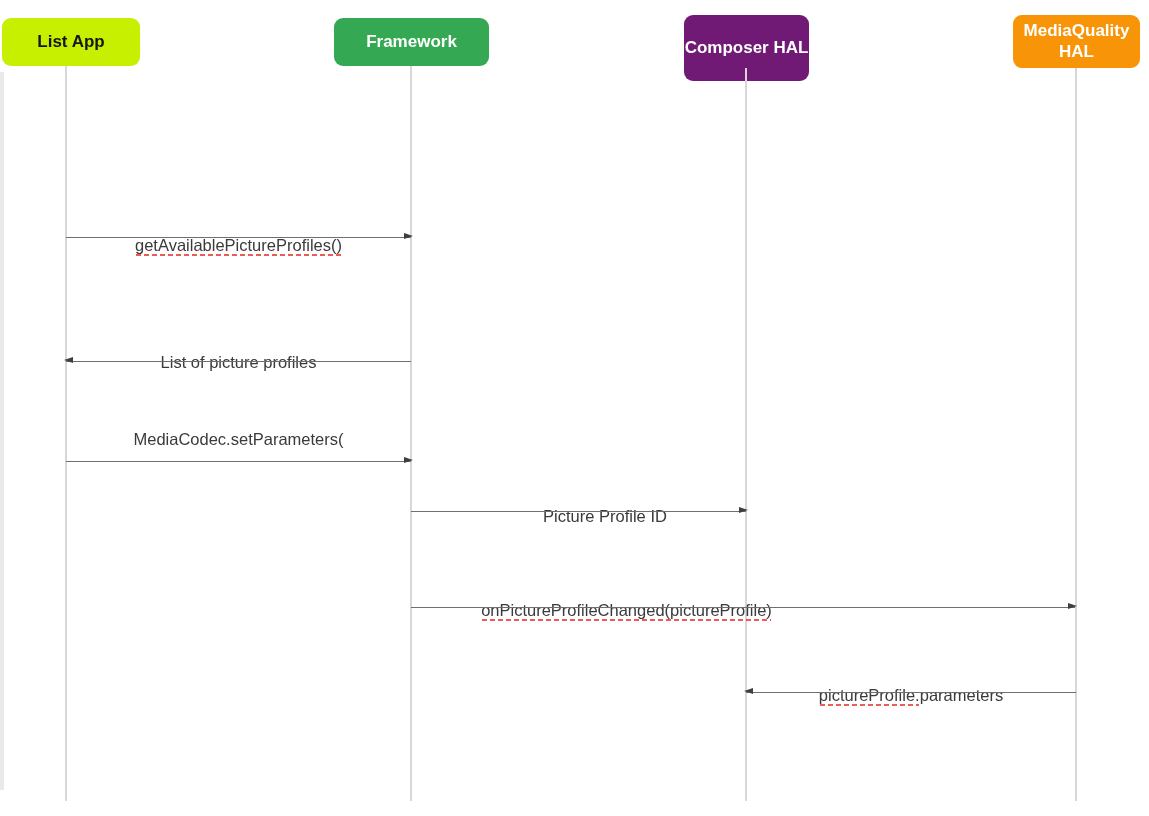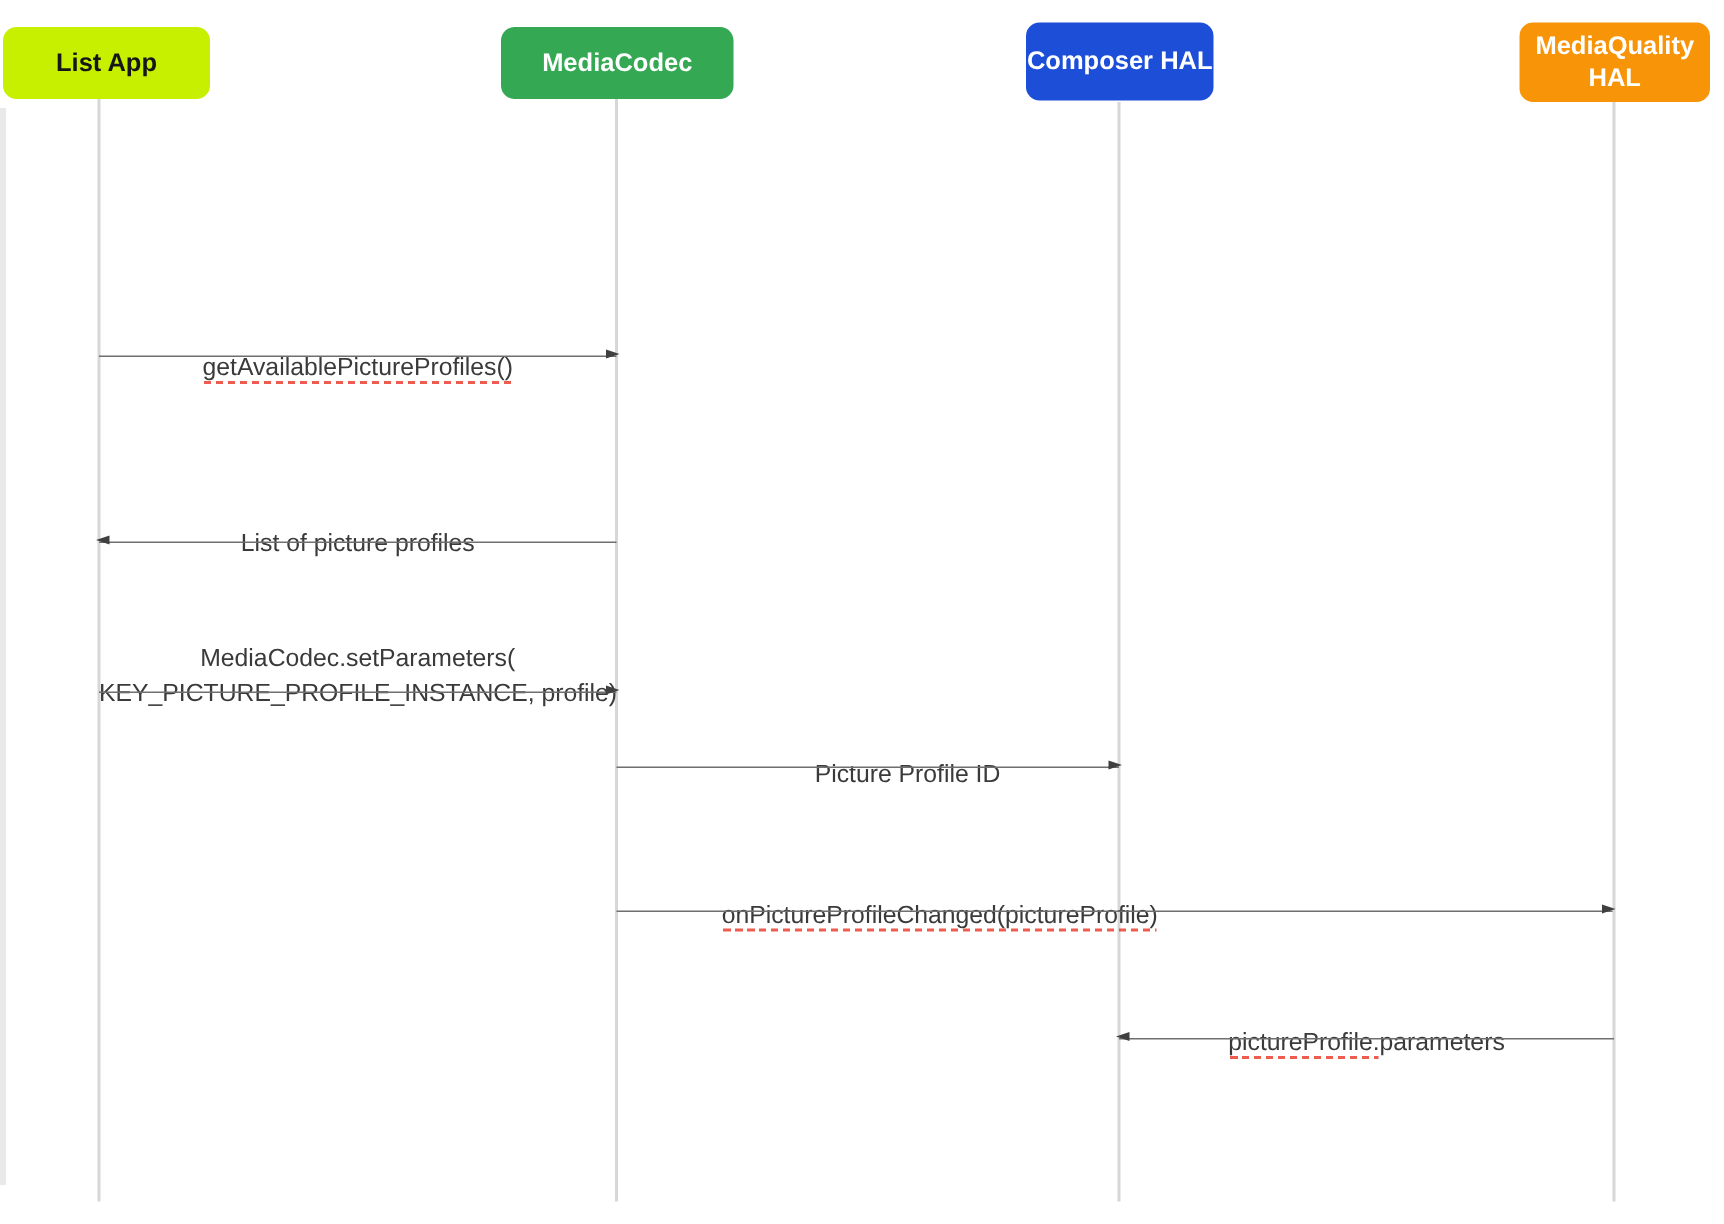--- a/index.html
+++ b/index.html
@@ -23,21 +23,21 @@
     align-items: center;
     justify-content: center;
     text-align: center;
     border-radius: 9px;
     font-weight: bold;
     font-size: 17px;
     line-height: 1.22;
   }
   .actor-media-app   { left: 2px;    top: 18px; width: 138px; height: 48px; background: #c6f000; color: #161616; }
   .actor-framework   { left: 334px;  top: 18px; width: 155px; height: 48px; background: #34a853; color: #ffffff; }
-  .actor-composer    { left: 684px;  top: 15px; width: 125px; height: 52px; background: #1d4ed8; color: #ffffff; }
+  .actor-composer    { left: 684px;  top: 15px; width: 125px; height: 66px; background: #701a75; color: #ffffff; }
   .actor-mediaquality{ left: 1013px; top: 15px; width: 127px; height: 53px; background: #f89408; color: #ffffff; }
   .lifeline {
     position: absolute;
     width: 2px;
     background: #d7d7d7;
   }
   .msg-label {
     position: absolute;
     text-align: center;
     font-size: 16.5px;
@@ -71,21 +71,21 @@
 <body>
 
 <div class="canvas">
 
   <div class="edge-strip"></div>
 
   <div class="actor actor-media-app">
     <span>List App</span>
   </div>
   <div class="actor actor-framework">
-    <span>MediaCodec</span>
+    <span>Framework</span>
   </div>
   <div class="actor actor-composer">
     <span>Composer HAL</span>
   </div>
   <div class="actor actor-mediaquality">
     <span>MediaQuality HAL</span>
   </div>
 
   <div class="lifeline" style="left:65px;  top:66px; height:735px;"></div>
   <div class="lifeline" style="left:410px; top:66px; height:735px;"></div>
@@ -101,21 +101,20 @@
 
   <div class="msg-label" style="left:66px; top:319px; width:345px;">
     <span>List of picture profiles</span>
   </div>
   <div class="arrow" style="left:66px; top:361px; width:345px;">
     <span class="head head-left"></span>
   </div>
 
   <div class="msg-label" style="left:66px; top:396px; width:345px;">
     <div>MediaCodec.setParameters(</div>
-    <div>KEY_PICTURE_PROFILE_INSTANCE, profile)</div>
   </div>
   <div class="arrow" style="left:66px; top:461px; width:345px;">
     <span class="head head-right"></span>
   </div>
 
   <div class="msg-label" style="left:411px; top:473px; width:388px;">
     <span>Picture Profile ID</span>
   </div>
   <div class="arrow" style="left:411px; top:511px; width:335px;">
     <span class="head head-right"></span>

